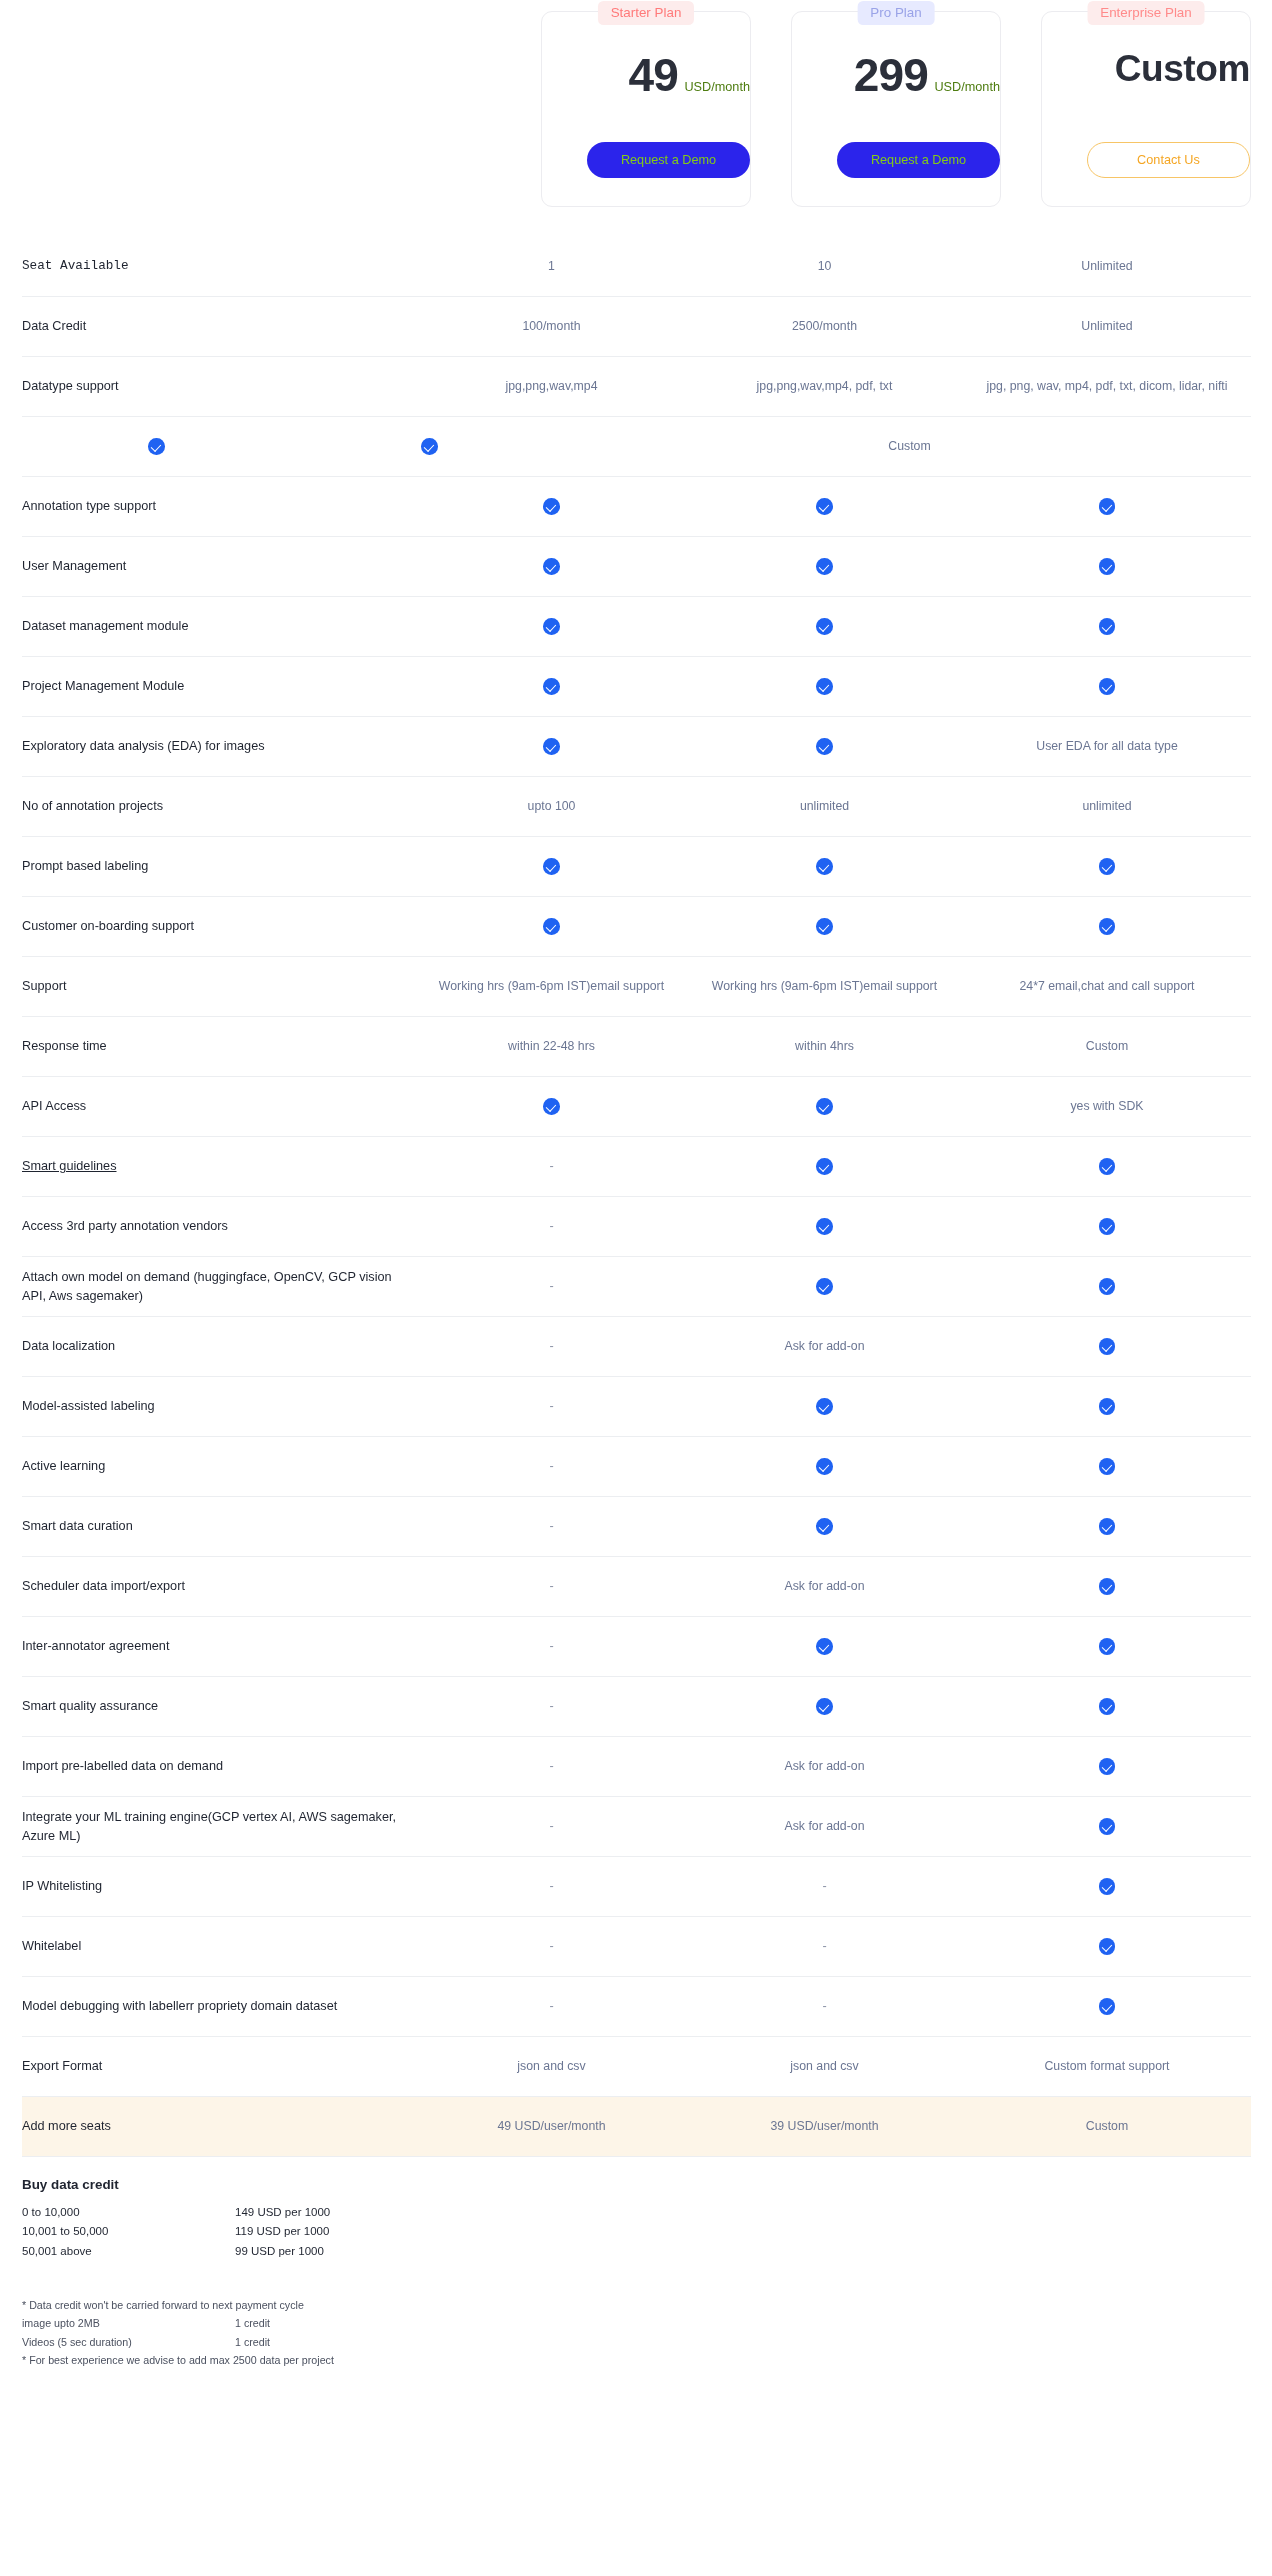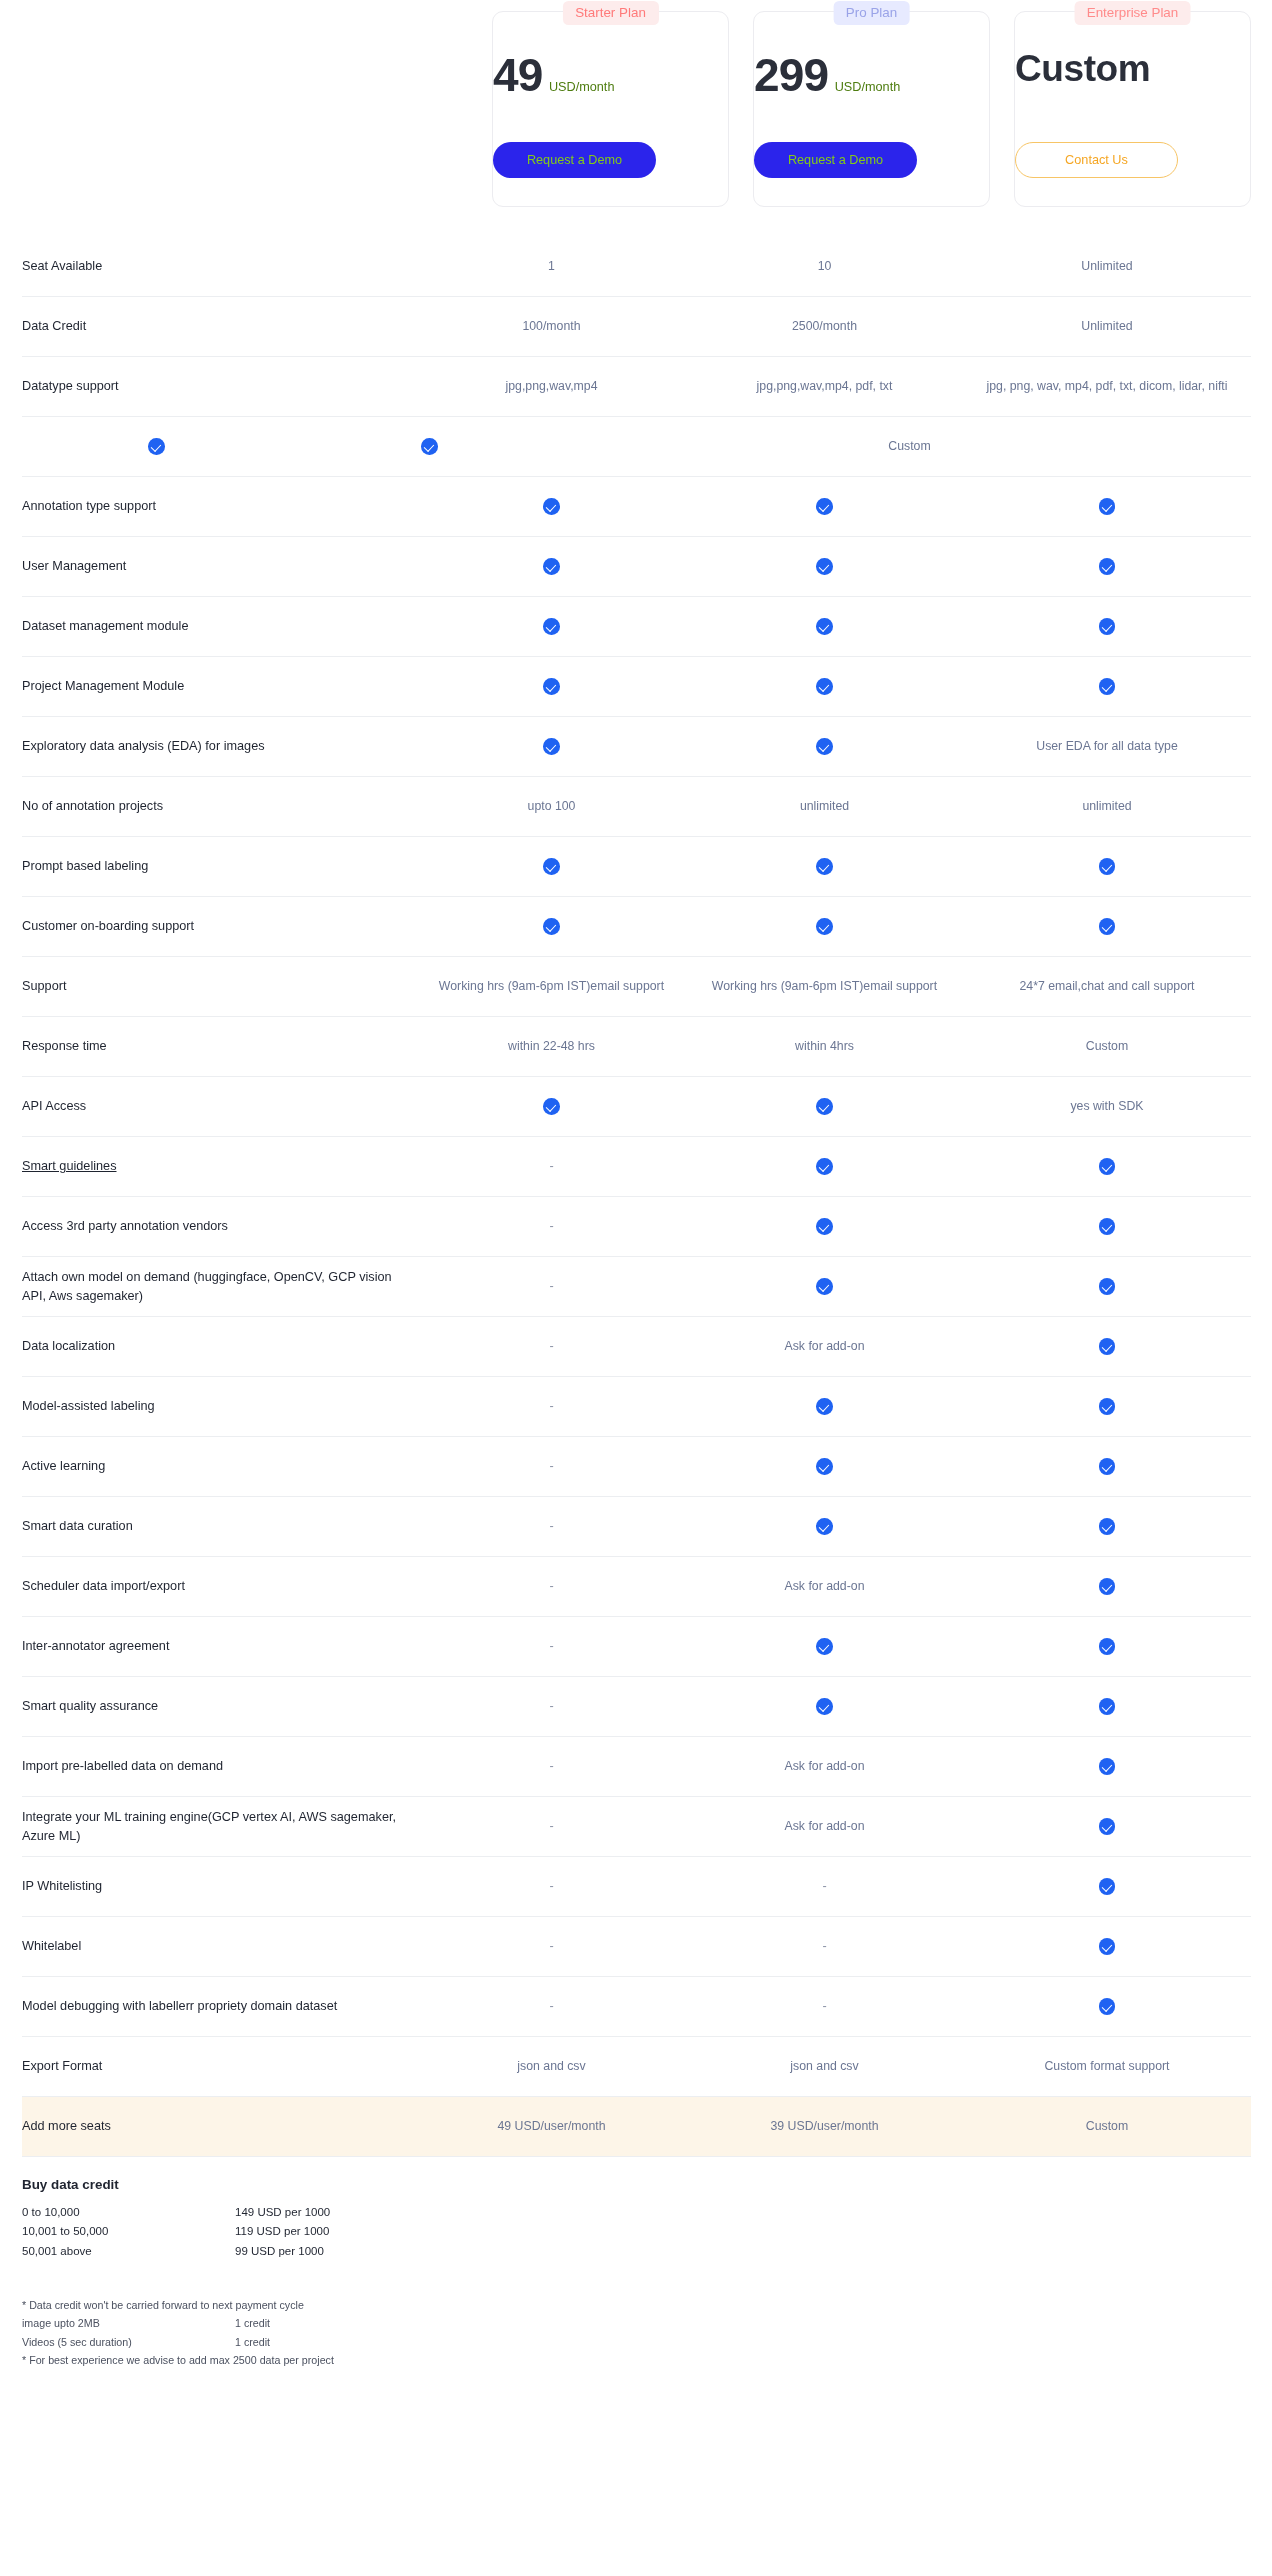--- a/index.html
+++ b/index.html
@@ -15,30 +15,31 @@
   .plans {
     display: flex;
     justify-content: flex-end;
     align-items: flex-start;
     gap: 24px;
     padding: 11px 22px 0 0;
     height: 237px;
   }
   .plan-card {
     position: relative;
-    width: 237px;
+    width: 210px;
     height: 196px;
     border: 0.8px solid #ececf0;
     border-radius: 11px;
     background: #fff;
     display: flex;
     flex-direction: column;
-    align-items: flex-start;
+    align-items: flex-end;
     justify-content: flex-start;
     padding-top: 36px;
+    margin-left: 16px;
   }
   .plan-badge {
     position: absolute;
     top: -11px;
     left: 50%;
     transform: translateX(-50%);
     padding: 4.7px 12.7px;
     border-radius: 5.5px;
     font-size: 13.4px;
     white-space: nowrap;
@@ -202,21 +203,21 @@
       <div class="plan-badge badge-ent">Enterprise Plan</div>
       <div class="price-line">
         <span class="price-custom">Custom</span>
       </div>
       <button class="cta cta-outline">Contact Us</button>
     </div>
   </div>
 
 <div class="table" id="comparison-table">
     <div class="row">
-      <div class="cell-feature" style="white-space: pre-line;">Seat Available</div>
+      <div class="cell-feature" style="white-space: pre-line; font-family: Liberation Mono, monospace;">Seat Available</div>
       <div class="cell-val c1">1</div>
       <div class="cell-val c2">10</div>
       <div class="cell-val c3">Unlimited</div>
     </div>
     <div class="row">
       <div class="cell-feature" style="white-space: pre-line;">Data Credit</div>
       <div class="cell-val c1">100/month</div>
       <div class="cell-val c2">2500/month</div>
       <div class="cell-val c3">Unlimited</div>
     </div>

